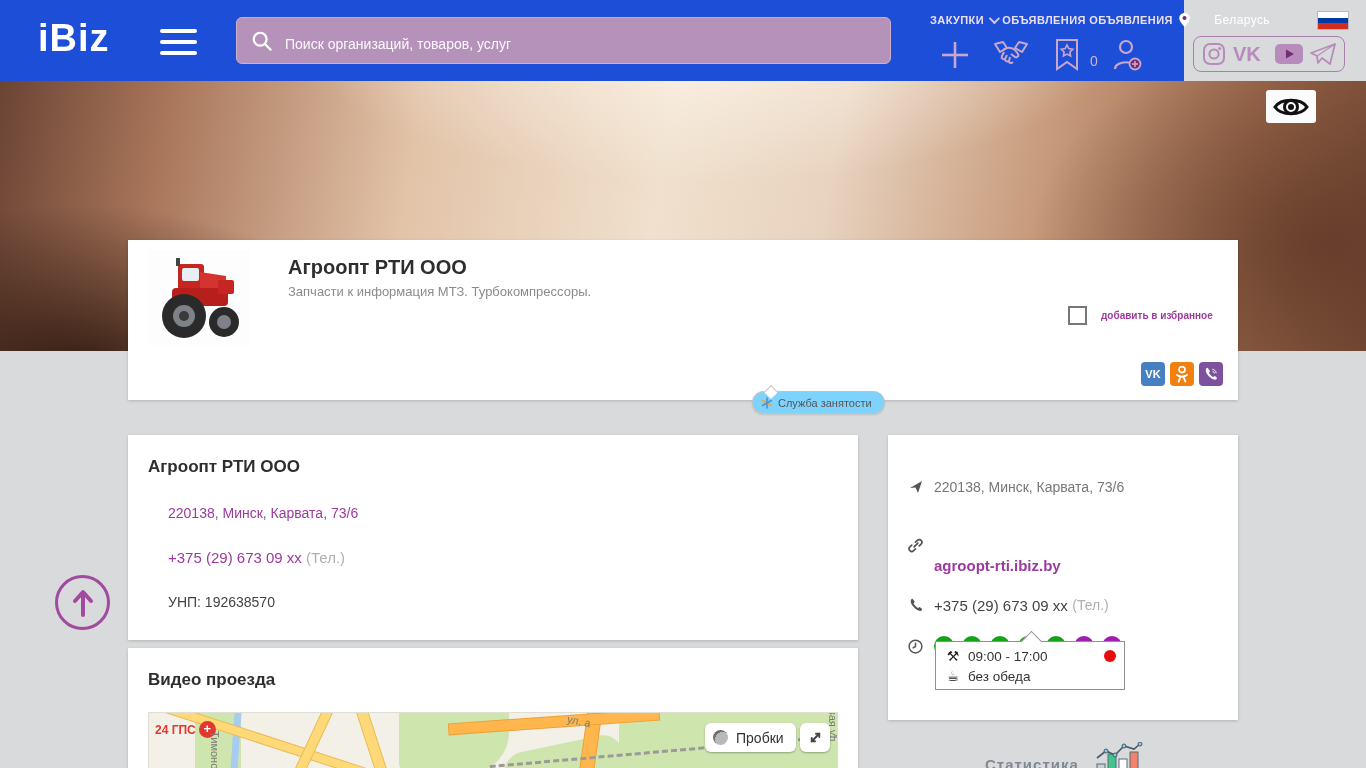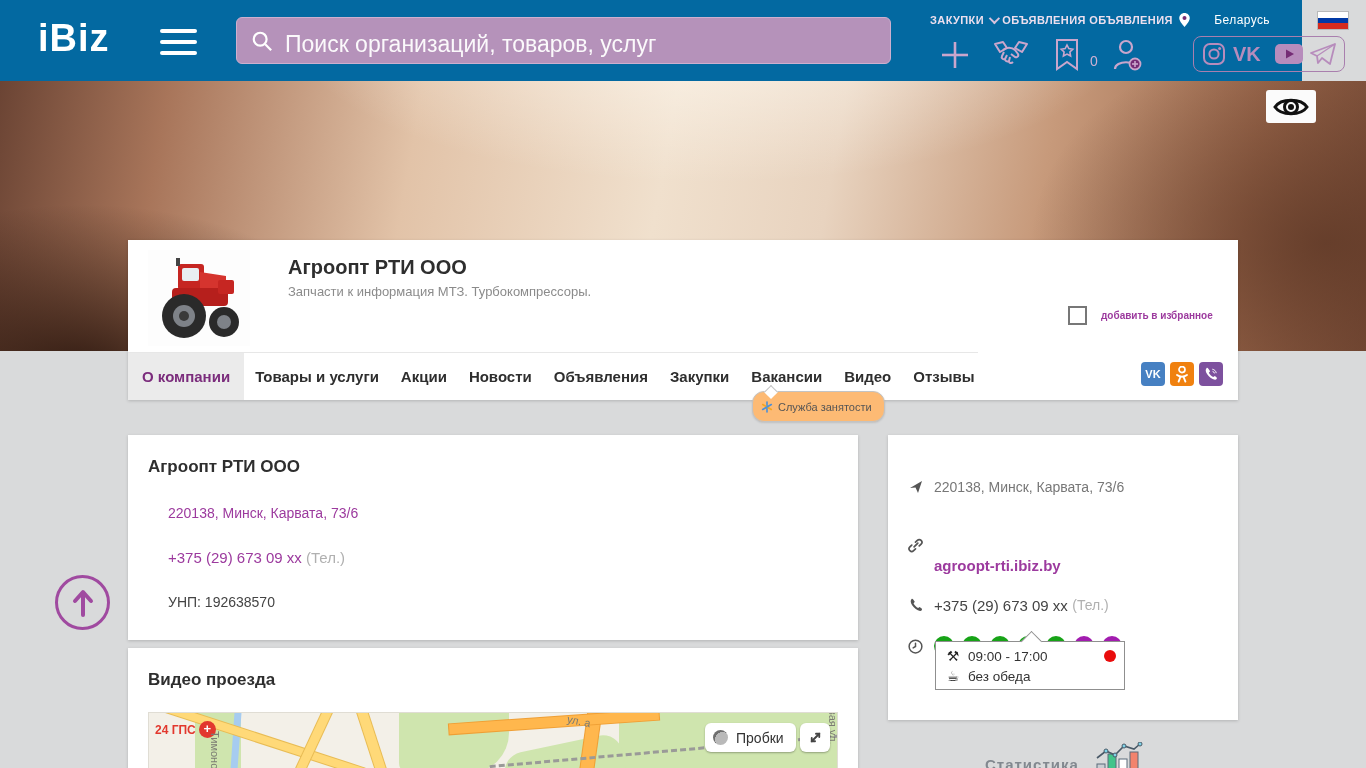--- a/index.html
+++ b/index.html
@@ -1,24 +1,24 @@
 <!DOCTYPE html>
 <html><head>
 <meta charset="utf-8">
 <style>
   * { margin:0; padding:0; box-sizing:border-box; }
   html,body { width:1366px; height:768px; overflow:hidden; font-family:"Liberation Sans","DejaVu Sans",sans-serif; background:#d9dadb; position:relative; }
 
   
-  .header { position:absolute; left:0; top:0; width:1302px; height:81px; background:#0369a1; z-index:40; }
+  .header { position:absolute; left:0; top:0; width:1184px; height:81px; background:#1d4ed8; z-index:40; }
   .logo { position:absolute; left:38px; top:17px; font-size:38px; font-weight:bold; color:#fff; letter-spacing:1px; cursor:pointer; }
   .burger { position:absolute; left:160px; top:29px; width:37px; height:26px; cursor:pointer; }
   .burger span { display:block; height:4px; background:#fff; border-radius:2px; margin-bottom:7px; }
   .search-wrap { position:absolute; left:236px; top:17px; width:655px; height:47px; background:#b592ba; border:1px solid #cdb0cf; border-radius:6px; display:flex; align-items:center; padding:0 14px; }
-  .search-wrap input { flex:1; background:transparent; border:none; outline:none; color:#fff; font-size:23px; font-family:inherit;margin-top:7px; }
+  .search-wrap input { flex:1; background:transparent; border:none; outline:none; color:#fff; font-size:14px; font-family:inherit;margin-top:7px; }
   .search-wrap input::placeholder { color:#fff; opacity:.95; }
   .search-icon { width:22px; height:22px; margin-right:12px; flex:none; }
   .top-links { position:absolute; left:930px; top:13px; width:340px; display:flex; align-items:center; color:#ecdfee; font-size:11px; font-weight:bold; letter-spacing:.4px; }
   .top-link { cursor:pointer; white-space:nowrap; }
   .chev { display:inline-block; width:8px; height:8px; border-right:2px solid #d9c2dc; border-bottom:2px solid #d9c2dc; transform:rotate(45deg) translateY(-2px); margin-left:5px; }
   .geo { display:flex; align-items:center; font-weight:normal; font-size:12px; color:#fff; cursor:pointer;gap:20px; }
   .flag { position:absolute; left:1318px; top:12px; width:30px; height:17px; cursor:pointer; box-shadow:0 0 0 1px rgba(0,0,0,.15); }
   .flag div { height:33.33%; }
   .hicons { position:absolute; top:36px; left:936px; display:flex; align-items:center; }
   .hicon { width:38px; height:38px; margin-right:18px; display:flex; align-items:center; justify-content:center; cursor:pointer; }
@@ -50,21 +50,21 @@
   .tabs-row { position:absolute; left:0; top:112px; width:850px; height:48px; border-top:1px solid #e7e7e7; display:flex; align-items:stretch; }
   .tab { padding:0 11px; line-height:47px; font-weight:bold; font-size:15px; color:#2e2e2e; cursor:pointer; white-space:nowrap; }
   .tab.active { background:#ebebeb; color:#7b2c7c; padding:0 14px; }
   .card-socials { position:absolute; right:15px; top:122px; display:flex; }
   .sq { width:24px; height:24px; border-radius:4px; margin-left:5px; display:flex; align-items:center; justify-content:center; cursor:pointer; color:#fff; font-weight:bold; }
   .sq.vk { background:#4680c2; font-size:11px; }
   .sq.ok { background:#f0810f; }
   .sq.viber { background:#7d519e; }
 
   
-  .vac-badge { position:absolute; left:752px; top:391px; height:31px; background:#fdba74; border:1px solid #c3c3c3; border-radius:12px; display:flex; align-items:center; padding:0 12px 0 8px; z-index:46; font-size:11px; color:#555; box-shadow:0 1px 2px rgba(0,0,0,.12); }
+  .vac-badge { position:absolute; left:752px; top:391px; height:23px; background:#7dd3fc; border:1px solid #c3c3c3; border-radius:12px; display:flex; align-items:center; padding:0 12px 0 8px; z-index:46; font-size:11px; color:#555; box-shadow:0 1px 2px rgba(0,0,0,.12); }
   .vac-badge::before { content:""; position:absolute; left:13px; top:-5px; width:9px; height:9px; background:#fff; border-left:1px solid #c3c3c3; border-top:1px solid #c3c3c3; transform:rotate(45deg); }
   .vac-badge svg { margin-right:5px; }
 
   
   .about-card { left:128px; top:435px; width:730px; height:205px; padding:22px 20px; }
   .h-title { font-size:17px; font-weight:bold; color:#2e2e2e; }
   .about-row { margin-left:20px; margin-top:28px; font-size:14px; }
   .plink { color:#9c3a9e; cursor:pointer; }
   .gray-note { color:#b0b0b0; }
   .unp { color:#444; }
@@ -240,31 +240,20 @@
       <circle cx="76" cy="72" r="7" fill="#7e8288"></circle>
       <rect x="28" y="8" width="4" height="8" fill="#444"></rect>
     </svg>
   </div>
   <div class="cname">Агроопт РТИ ООО</div>
   <div class="ctag">Запчасти к информация МТЗ. Турбокомпрессоры.</div>
   <div class="fav">
     <span class="fav-box"></span>
     <span class="fav-label">добавить в избранное</span>
   </div>
-  <div class="tabs-row" id="tabs-row">
-      <div class="tab active">О компании</div>
-      <div class="tab">Товары и услуги</div>
-      <div class="tab">Акции</div>
-      <div class="tab">Новости</div>
-      <div class="tab">Объявления</div>
-      <div class="tab">Закупки</div>
-      <div class="tab">Вакансии</div>
-      <div class="tab">Видео</div>
-      <div class="tab">Отзывы</div>
-    </div>
   <div class="card-socials">
     <span class="sq vk">VK</span>
     <span class="sq ok">
         <svg width="12" height="17" viewBox="0 0 12 17">
           <circle cx="6" cy="3.6" r="3" stroke="#fff" stroke-width="1.7" fill="none"></circle>
           <path d="M1 9 C4 11 8 11 11 9" stroke="#fff" stroke-width="1.9" fill="none" stroke-linecap="round"></path>
           <path d="M4.2 11.5 L2.6 15.6 M7.8 11.5 L9.4 15.6" stroke="#fff" stroke-width="1.9" stroke-linecap="round"></path>
         </svg>
       </span>
     <span class="sq viber">

